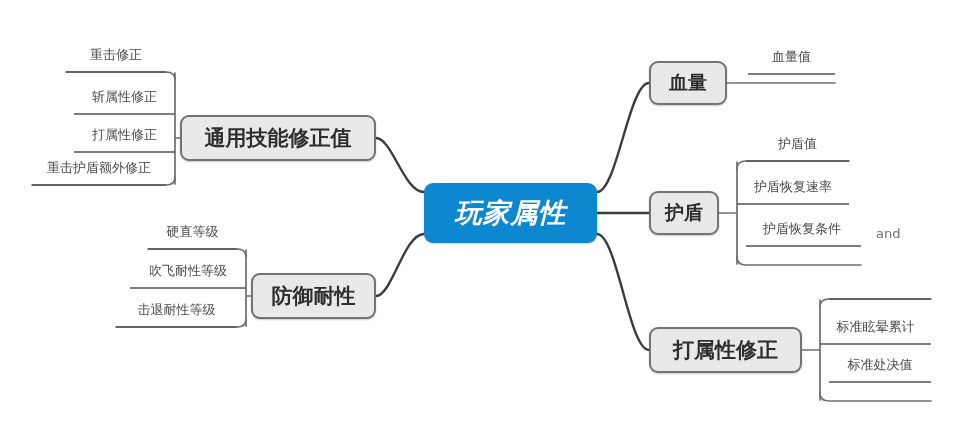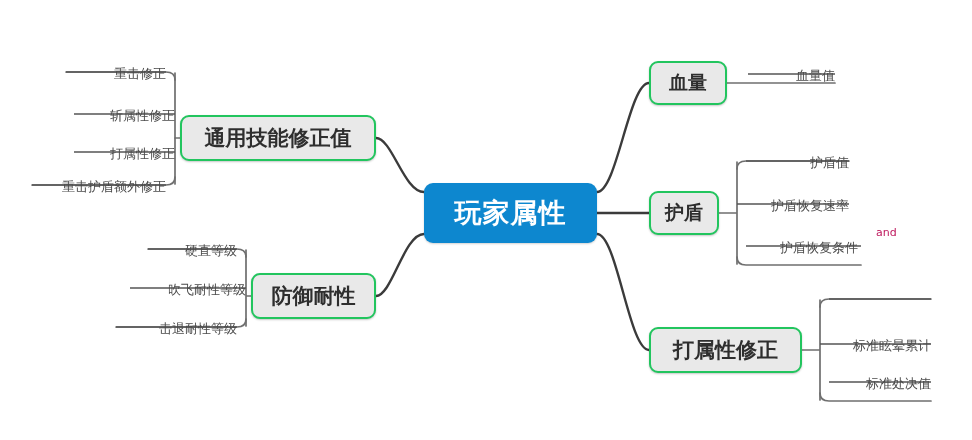--- a/index.html
+++ b/index.html
@@ -15,41 +15,41 @@
   .node{
     position:absolute;box-sizing:border-box;
     display:flex;align-items:center;justify-content:center;
     white-space:nowrap;
   }
   .root{
     background:#0d87cf;border-radius:9px;
     color:#ffffff;font-size:27px;font-weight:bold;
     letter-spacing:1px;
     box-shadow:0 1px 2px rgba(0,0,0,.18);
+    font-style:italic;
   }
   .branch{
-    background:#e9e9e9;border:2px solid #22c55e;border-radius:9px;
+    background:#e9e9e9;border:2px solid #737373;border-radius:9px;
     color:#2e2e2e;font-weight:bold;
     box-shadow:0 1px 2px rgba(0,0,0,.22);
   }
   .branch.big{font-size:21px;}
   .branch.med{font-size:19px;}
 
   
   .leaf{
     position:absolute;box-sizing:border-box;
-    display:flex;align-items:flex-end;justify-content:flex-end;
+    display:flex;align-items:flex-end;justify-content:center;
     white-space:nowrap;color:#4a4a4a;
     font-size:13px;
-    padding-bottom:20px;
-    margin-top:28px;
+    padding-bottom:11px;
   }
   .leaf .txt{line-height:1;}
   .float-label{
-    position:absolute;color:#be185d;font-size:11px;white-space:nowrap;
+    position:absolute;color:#737373;font-size:13px;white-space:nowrap;
   }
 </style>
 </head>
 <body>
 
 <div id="canvas">
 
   <svg id="links" viewBox="0 0 972 440" xmlns="http://www.w3.org/2000/svg">
     <g fill="none" stroke="#3b3b3b" stroke-width="2.4" stroke-linecap="round">
 

